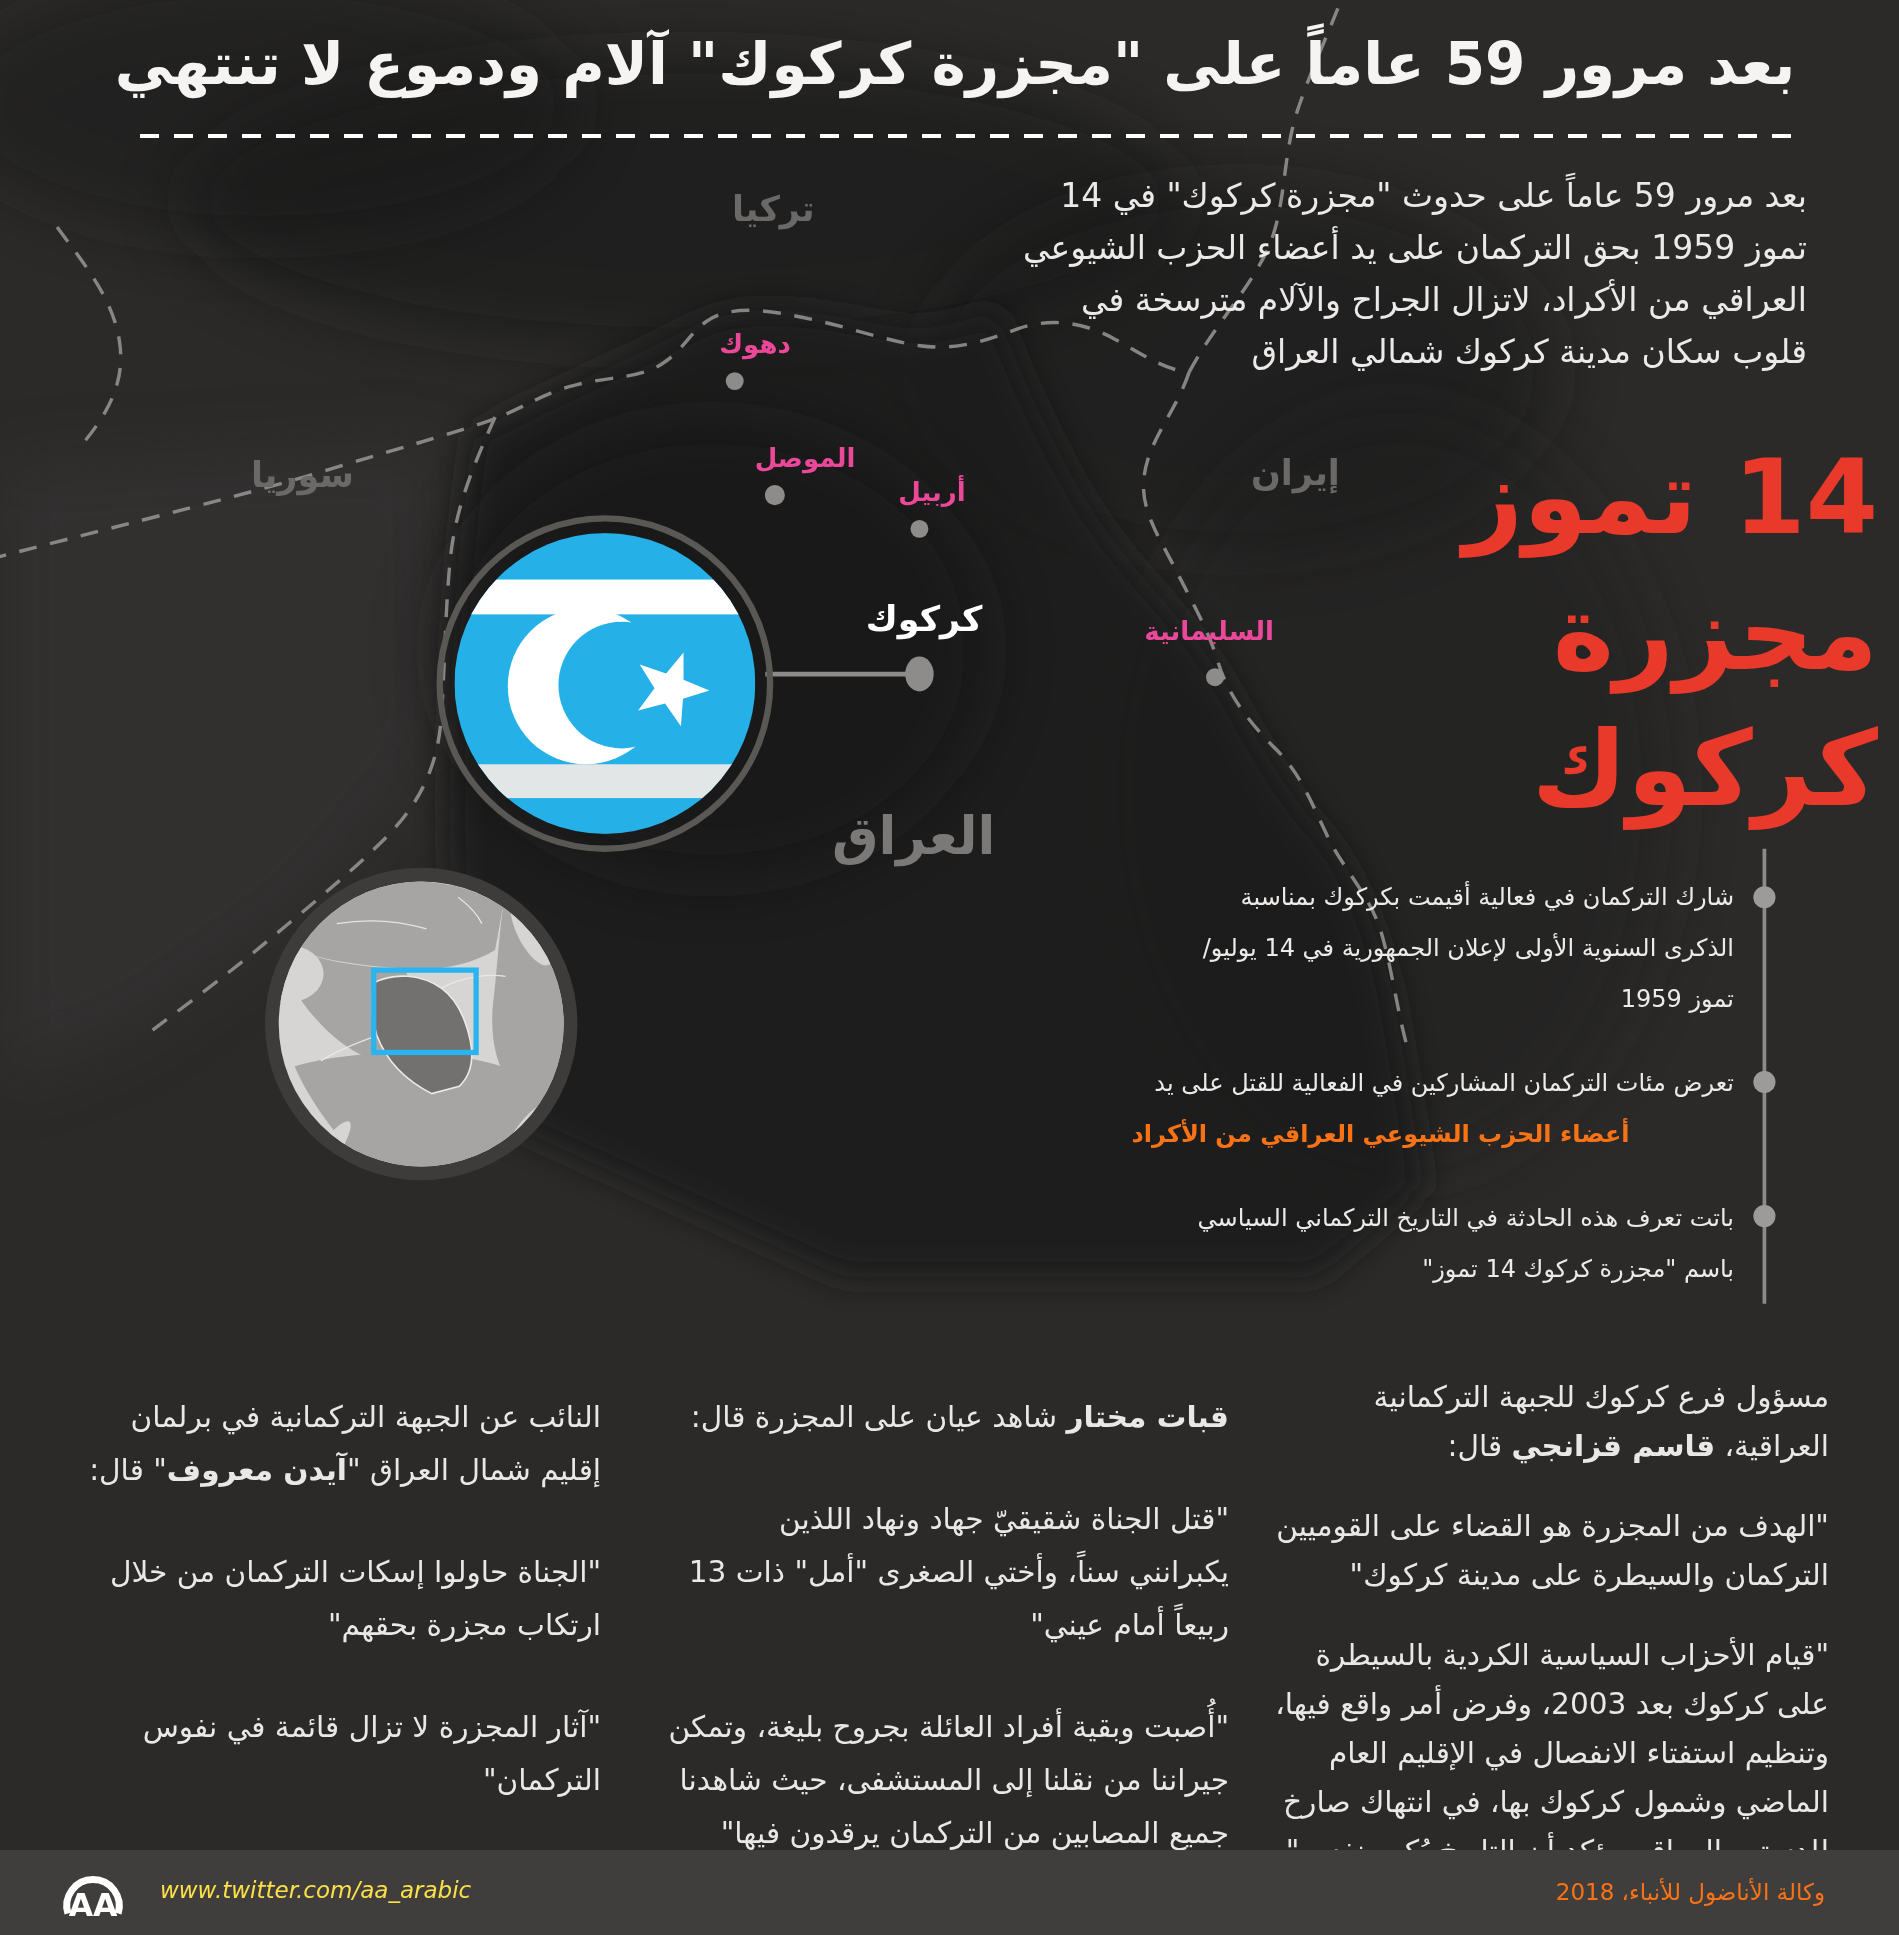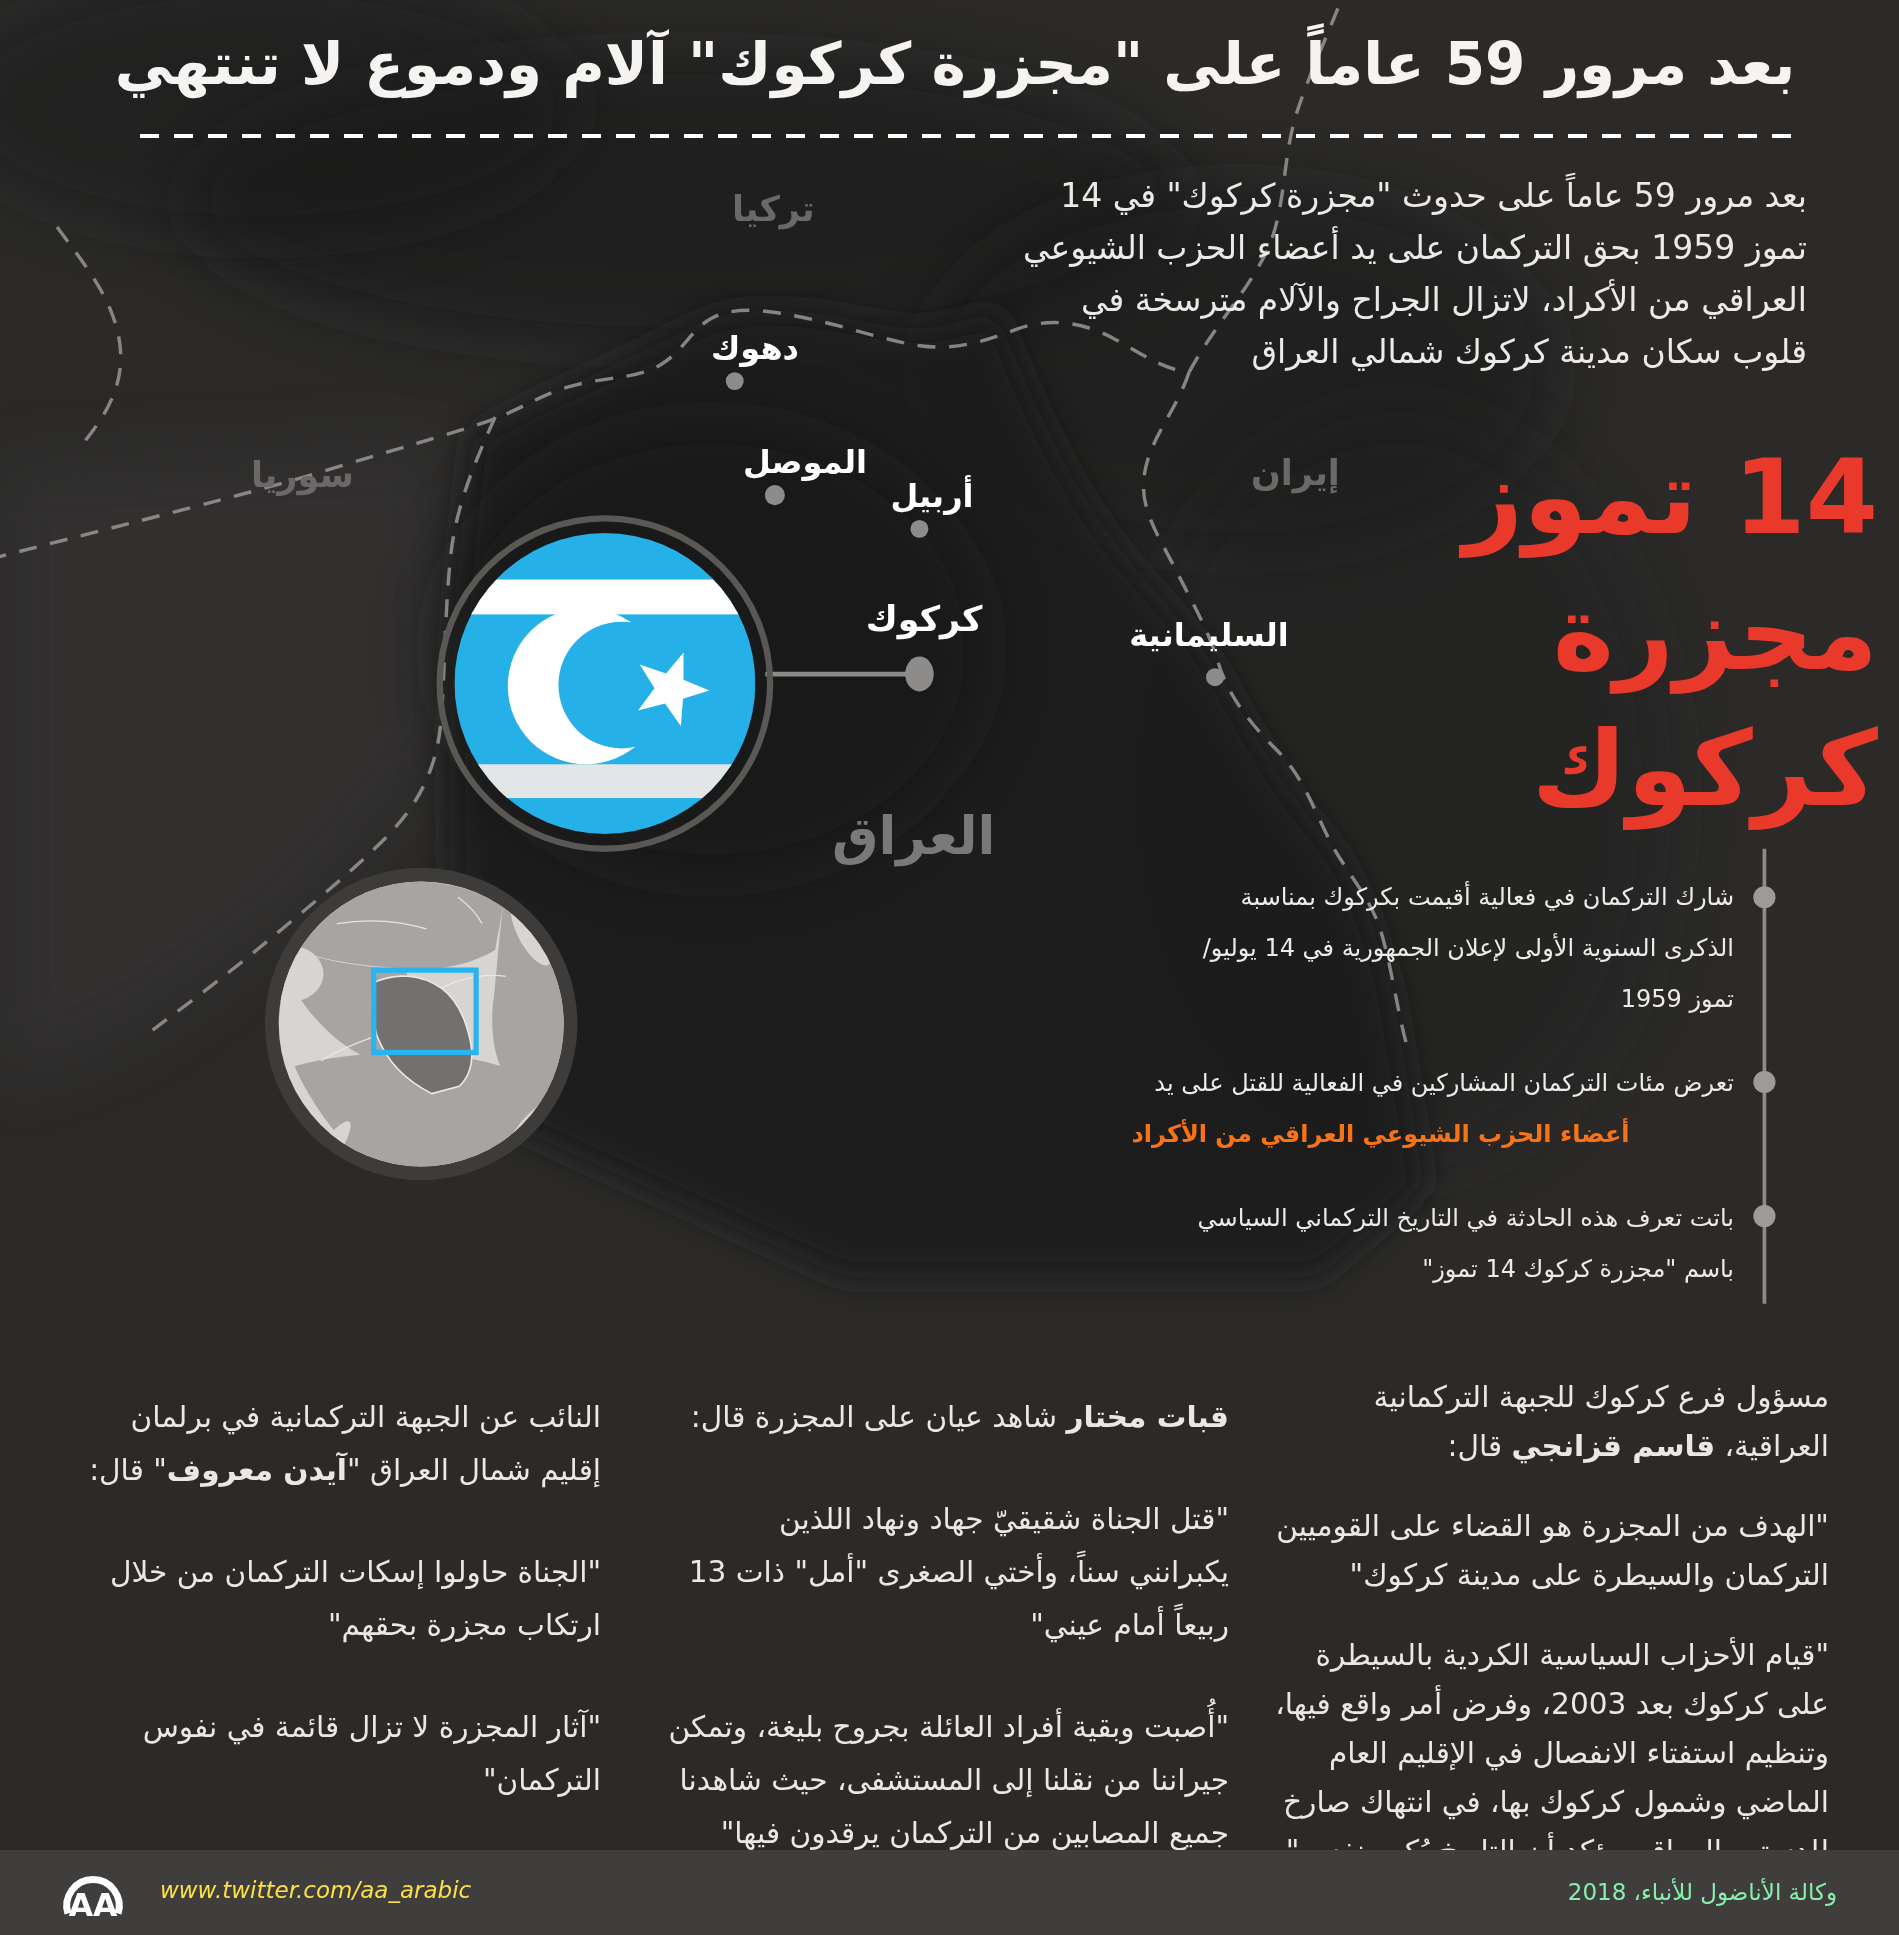--- a/index.html
+++ b/index.html
@@ -8,36 +8,36 @@
   #map-svg{position:absolute;left:0;top:0;z-index:1;}
   .txt{position:absolute;z-index:2;white-space:nowrap;padding-left:12px;}
   .title{top:29.6px;left:0;right:0;text-align:center;font-size:58px;font-weight:bold;color:#f5f4f2;}
   .sep{position:absolute;z-index:2;top:134px;left:141px;width:1655px;height:4.2px;
        background:repeating-linear-gradient(90deg,#ffffff 0 19px,transparent 19px 34px);}
   .intro{top:170px;right:92px;font-size:33px;line-height:52px;color:#eceae8;text-align:right;}
   .red-heading{top:429px;right:21px;text-align:right;font-size:104px;font-weight:bold;line-height:136px;color:#e8392b;}
   .country{position:absolute;z-index:2;white-space:nowrap;color:#6b6968;font-size:35px;font-weight:bold;}
   .country.iraq{font-size:52px;color:#7b7977;}
   .city-label{position:absolute;z-index:2;white-space:nowrap;transform:translateX(-50%);
-              color:#ffffff;font-size:32px;font-weight:bold;}
+              color:#ec4899;font-size:26px;font-weight:bold;}
   .city-label.kirkuk{color:#ffffff;font-size:35px;}
   .bullets{top:872px;right:165px;width:707px;text-align:right;font-size:24px;line-height:51px;color:#edebe9;}
   .bullet{margin-bottom:33px;}
   .bullet .hl{color:#f97316;font-weight:bold;text-align:center;}
   .qcol{position:absolute;z-index:2;top:1342px;text-align:right;color:#eae8e6;font-size:29.6px;line-height:53px;white-space:nowrap;}
   .qcol p{margin:0 0 49px 0;}
   #col-qazanji{right:70px;width:602px;line-height:49px;}
   #col-qazanji p{margin-bottom:31px;}
   #col-mukhtar{right:670px;width:612px;}
   #col-maruf{right:1298px;width:570px;}
   .qcol b{font-weight:bold;}
   .footer{position:absolute;z-index:3;left:0;top:1850px;width:1900px;height:100px;background:#403e3c;text-align:center;}
   .aa-logo{position:absolute;left:59px;top:7.4px;width:70px;height:70px;}
   .twitter{position:absolute;left:161px;top:27.4px;font-size:23px;font-style:italic;color:#fde047;direction:ltr;white-space:nowrap;}
-  .credit{position:absolute;right:62px;top:29px;font-size:23px;color:#86efac;white-space:nowrap;}
+  .credit{position:absolute;right:74px;top:29px;font-size:23px;color:#f97316;white-space:nowrap;}
 </style>
 </head>
 <body>
 
 <div id="page">
 
   <svg id="map-svg" width="1900" height="1936" viewBox="0 0 3600 3668">
     <defs>
       <filter id="blur60" x="-30%" y="-30%" width="160%" height="160%">
           <feGaussianBlur stdDeviation="60"></feGaussianBlur>

